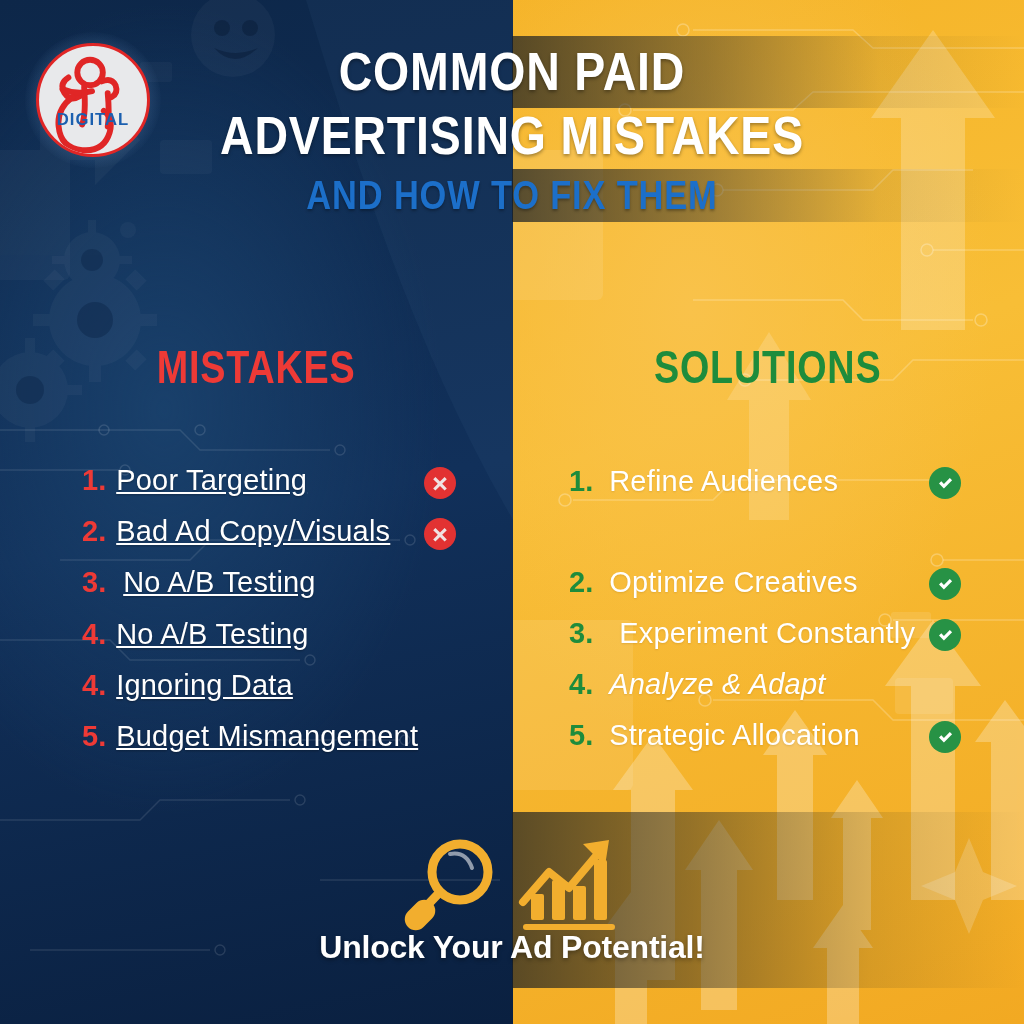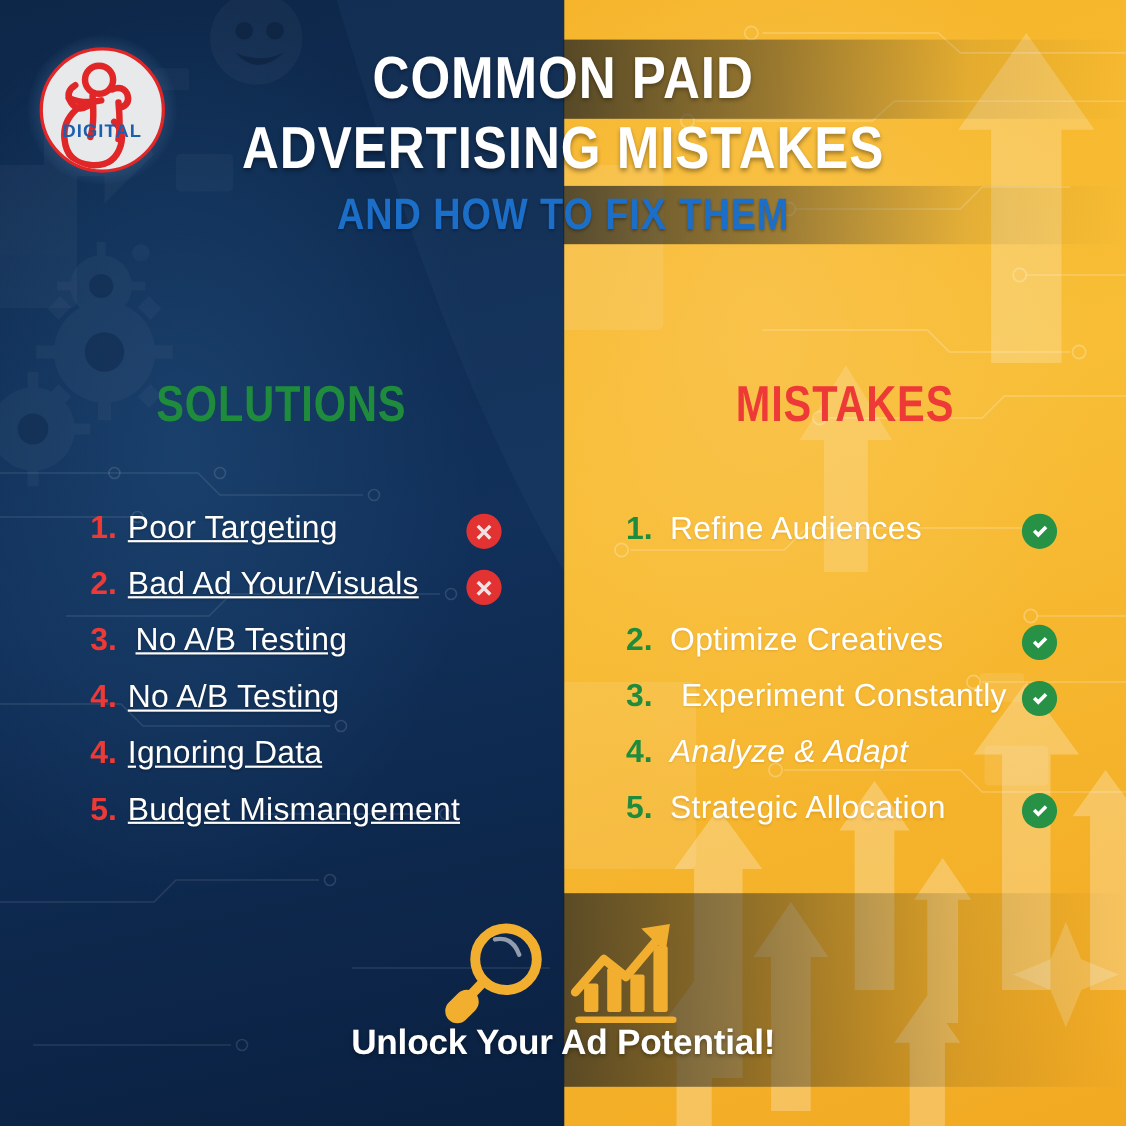--- a/index.html
+++ b/index.html
@@ -326,44 +326,44 @@
     <div>
       <div class="title-line l2">ADVERTISING MISTAKES</div>
     </div>
     <div class="band">
       <div class="subtitle">AND HOW TO FIX THEM</div>
     </div>
   </div>
 
   <div class="headings">
     <div class="head-cell">
+      <span class="head-text head-mistakes">MISTAKES</span>
+    </div>
+    <div class="head-cell">
       <span class="head-text head-solutions">SOLUTIONS</span>
-    </div>
-    <div class="head-cell">
-      <span class="head-text head-mistakes">MISTAKES</span>
     </div>
   </div>
 
   <div class="cols">
 
     <div class="col col-left">
 
       <div class="row" style="top:14px;">
         <span class="num">1.</span>
         <span class="rowtext">Poor Targeting</span>
       </div>
       <div class="mark mark-x" style="left:424px;top:17px;">
         <svg width="18" height="18" viewBox="0 0 18 18">
             <path d="M4.4 3 L9 7.6 L13.6 3 L15.8 5.2 L11.2 9.8 L15.8 14.4 L13.6 16.6 L9 12 L4.4 16.6 L2.2 14.4 L6.8 9.8 L2.2 5.2 Z" fill="#F0E2E2"></path>
           </svg>
       </div>
 
       <div class="row" style="top:65px;">
         <span class="num">2.</span>
-        <span class="rowtext">Bad Ad Your/Visuals</span>
+        <span class="rowtext">Bad Ad Copy/Visuals</span>
       </div>
       <div class="mark mark-x" style="left:424px;top:68px;">
         <svg width="18" height="18" viewBox="0 0 18 18">
             <path d="M4.4 3 L9 7.6 L13.6 3 L15.8 5.2 L11.2 9.8 L15.8 14.4 L13.6 16.6 L9 12 L4.4 16.6 L2.2 14.4 L6.8 9.8 L2.2 5.2 Z" fill="#F0E2E2"></path>
           </svg>
       </div>
 
       <div class="row" style="top:116px;">
         <span class="num">3.</span>
         <span class="rowtext" style="margin-left:7px;">No A/B Testing</span>

